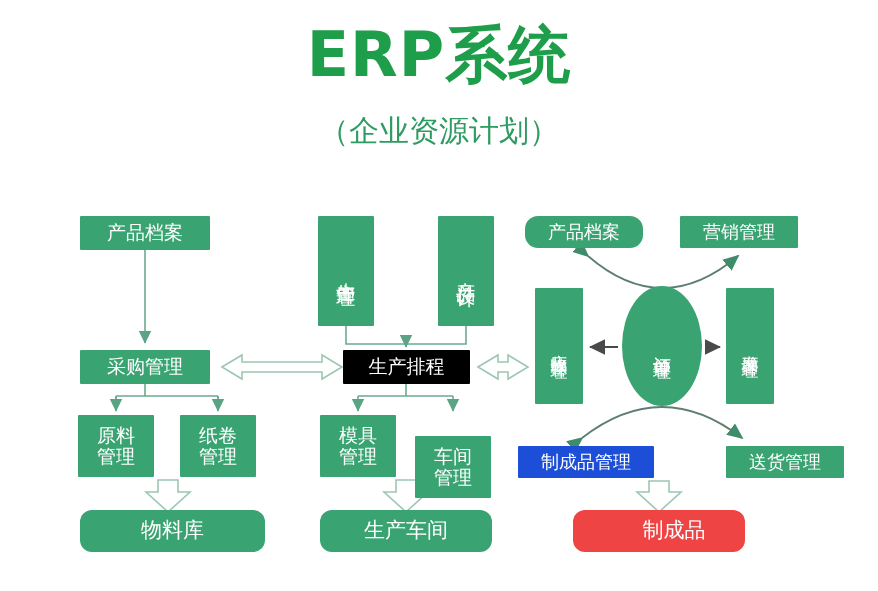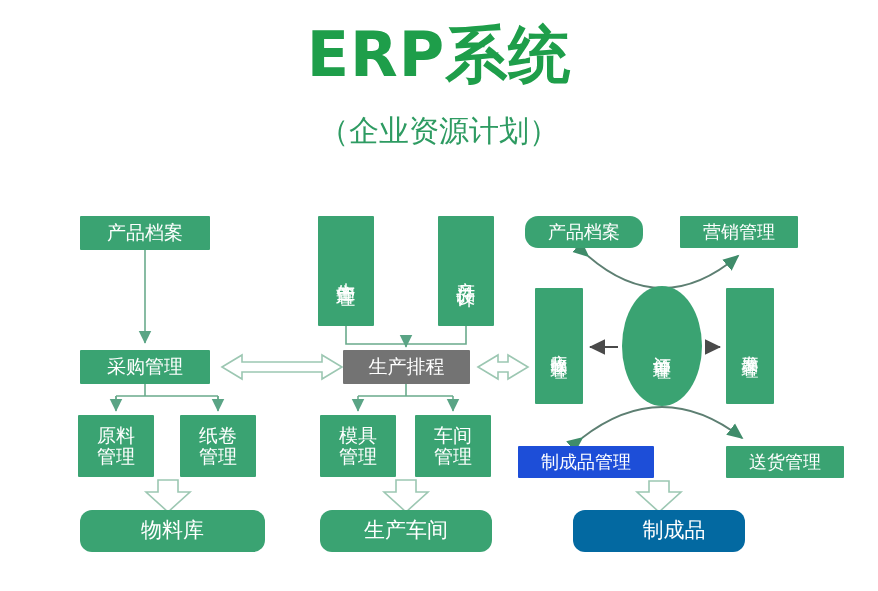--- a/index.html
+++ b/index.html
@@ -158,33 +158,33 @@
         <span class="ln">原料</span>
         <span class="ln">管理</span>
       </div>
       <div class="node rect stack" style="left: 180px; top: 415px; width: 76px; height: 62px; font-size: 19px; background: rgb(58, 163, 114); color: rgb(255, 255, 255);">
         <span class="ln">纸卷</span>
         <span class="ln">管理</span>
       </div>
       <div class="node rounded" style="left: 80px; top: 510px; width: 185px; height: 42px; font-size: 21px; background: rgb(58, 163, 114); color: rgb(255, 255, 255);">物料库</div>
       <div class="node rect vertical" style="left: 318px; top: 216px; width: 56px; height: 110px; font-size: 19px; background: rgb(58, 163, 114); color: rgb(255, 255, 255);">生产管理</div>
       <div class="node rect vertical" style="left: 438px; top: 216px; width: 56px; height: 110px; font-size: 19px; background: rgb(58, 163, 114); color: rgb(255, 255, 255);">产品设计</div>
-      <div class="node rect" style="left: 343px; top: 350px; width: 127px; height: 34px; font-size: 19px; background: #737373; color: rgb(255, 255, 255);">生产排程</div>
+      <div class="node rect" style="left: 343px; top: 350px; width: 127px; height: 34px; font-size: 19px; background: #000000; color: rgb(255, 255, 255);">生产排程</div>
       <div class="node rect stack" style="left: 320px; top: 415px; width: 76px; height: 62px; font-size: 19px; background: rgb(58, 163, 114); color: rgb(255, 255, 255);">
         <span class="ln">模具</span>
         <span class="ln">管理</span>
       </div>
-      <div class="node rect stack" style="left: 415px; top: 415px; width: 76px; height: 62px; font-size: 19px; background: rgb(58, 163, 114); color: rgb(255, 255, 255);">
+      <div class="node rect stack" style="left: 415px; top: 436px; width: 76px; height: 62px; font-size: 19px; background: rgb(58, 163, 114); color: rgb(255, 255, 255);">
         <span class="ln">车间</span>
         <span class="ln">管理</span>
       </div>
       <div class="node rounded" style="left: 320px; top: 510px; width: 172px; height: 42px; font-size: 21px; background: rgb(58, 163, 114); color: rgb(255, 255, 255);">生产车间</div>
       <div class="node rect" style="left: 525px; top: 216px; width: 118px; height: 32px; font-size: 18px; background: rgb(58, 163, 114); color: rgb(255, 255, 255); border-radius: 13px;">产品档案</div>
       <div class="node rect" style="left: 680px; top: 216px; width: 118px; height: 32px; font-size: 18px; background: rgb(58, 163, 114); color: rgb(255, 255, 255);">营销管理</div>
       <div class="node rect vertical" style="left: 535px; top: 288px; width: 48px; height: 116px; font-size: 17px; background: rgb(58, 163, 114); color: rgb(255, 255, 255);">应收款管理</div>
       <div class="node ellipse vertical" style="left: 622px; top: 286px; width: 80px; height: 120px; font-size: 18px; background: rgb(58, 163, 114); color: rgb(255, 255, 255);">订单管理</div>
       <div class="node rect vertical" style="left: 726px; top: 288px; width: 48px; height: 116px; font-size: 17px; background: rgb(58, 163, 114); color: rgb(255, 255, 255);">发票管理</div>
       <div class="node rect" style="left: 518px; top: 446px; width: 136px; height: 32px; font-size: 18px; background: #1d4ed8; color: rgb(255, 255, 255);">制成品管理</div>
       <div class="node rect" style="left: 678px; top: 446px; width: 118px; height: 32px; font-size: 18px; background: rgb(58, 163, 114); color: rgb(255, 255, 255); margin-left: 48px;">送货管理</div>
-      <div class="node rounded" style="left: 573px; top: 510px; width: 172px; height: 42px; font-size: 21px; background: #0369a1; color: rgb(255, 255, 255); padding-left: 30px;">制成品</div>
+      <div class="node rounded" style="left: 573px; top: 510px; width: 172px; height: 42px; font-size: 21px; background: #ef4444; color: rgb(255, 255, 255); padding-left: 30px;">制成品</div>
     </div>
 
 </div>
 
 </body></html>

